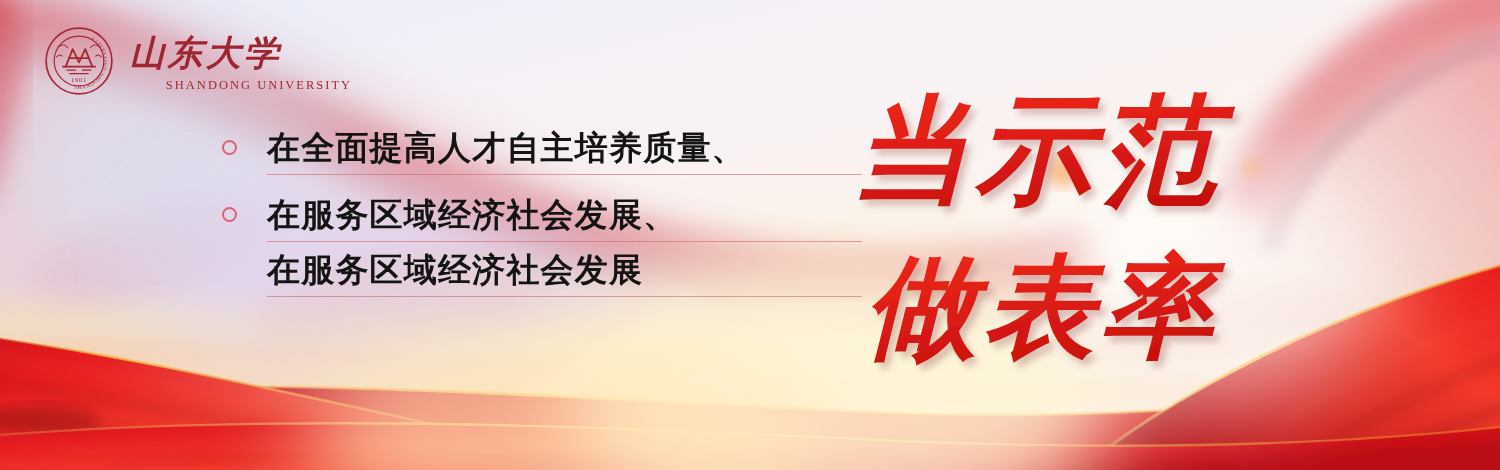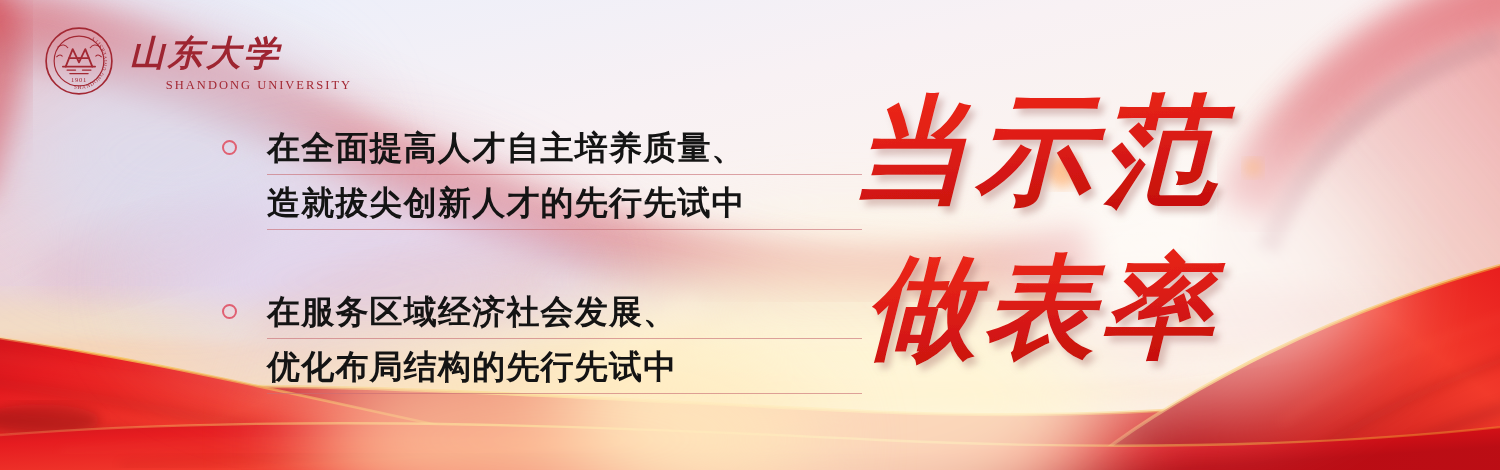--- a/index.html
+++ b/index.html
@@ -32,21 +32,21 @@
   .cn-mark{height:46px;}
   .cn-mark svg{display:block;height:46px;}
   .en-mark{
     font-family:"Liberation Serif","DejaVu Serif",serif;
     font-size:12.5px;letter-spacing:2.0px;color:#a32833;
     white-space:nowrap;line-height:1;
   }
 
   
   #message{position:absolute;left:222px;top:126px;width:640px;}
-  .bullet-group{position:relative;margin-bottom:60px;}
+  .bullet-group{position:relative;margin-bottom:18px;}
   .bullet-group:last-child{margin-bottom:12px;}
   .ring{
     position:absolute;left:0px;top:14px;
     width:15px;height:15px;border-radius:50%;
     border:2.4px solid #e06072;box-sizing:border-box;
   }
   .lines{margin-left:45px;}
   .line{
     font-family:"DejaVu Sans","Liberation Sans",sans-serif;
     font-weight:bold;
@@ -273,29 +273,28 @@
     </div>
 
   </div>
 
   <div id="message">
 
     <div class="bullet-group">
       <span class="ring"></span>
       <div class="lines">
         <div class="line">在全面提高人才自主培养质量、</div>
-        <div class="line">造就拔尖创新人才的先行先试中</div>
       </div>
     </div>
 
     <div class="bullet-group">
       <span class="ring"></span>
       <div class="lines">
         <div class="line">在服务区域经济社会发展、</div>
-        <div class="line">优化布局结构的先行先试中</div>
+        <div class="line">在服务区域经济社会发展</div>
       </div>
     </div>
 
   </div>
 
   <div id="slogan">
     <svg viewBox="0 0 420 370">
       <defs>
         <linearGradient id="gCalli" x1="0" y1="0" x2="0.3" y2="1">
           <stop offset="0%" stop-color="#f02a1c"></stop>

